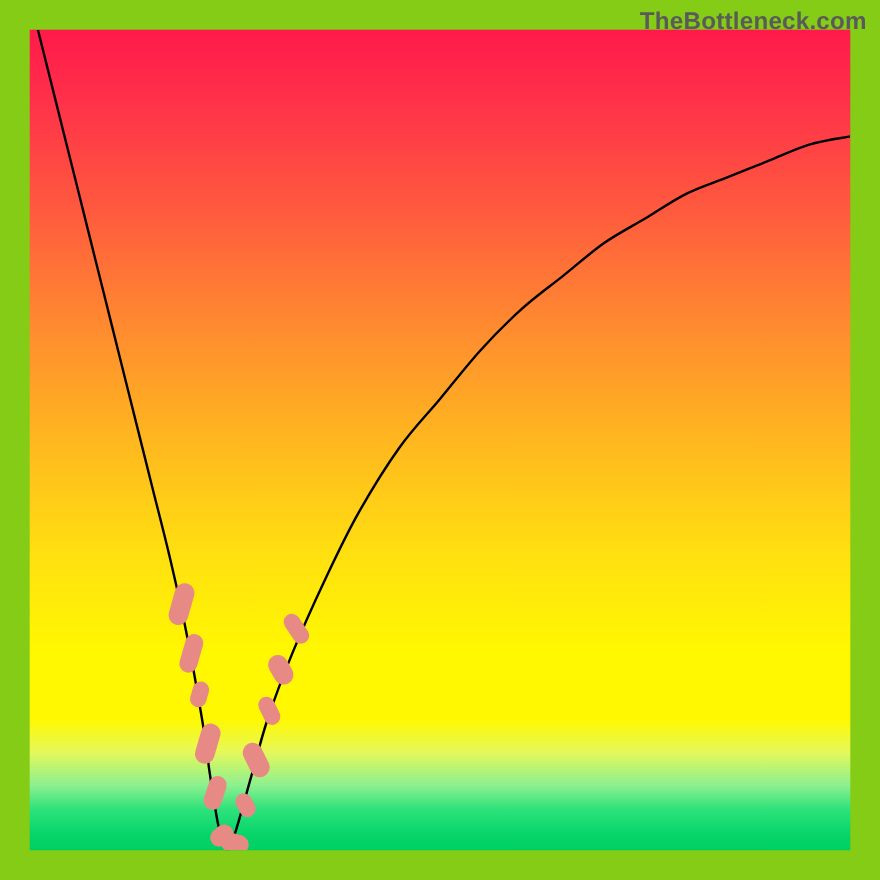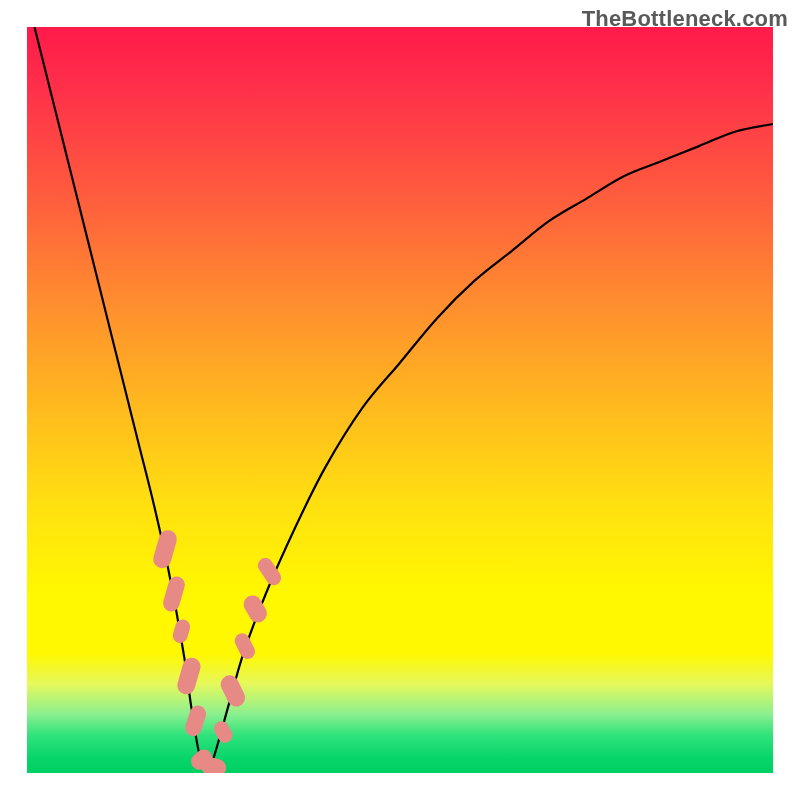--- a/index.html
+++ b/index.html
@@ -7,21 +7,21 @@
     padding: 0;
     width: 800px;
     height: 800px;
     overflow: hidden;
     background: #000;
     font-family: Arial, Helvetica, sans-serif;
   }
   .outer {
     width: 800px;
     height: 800px;
-    background: #ffffff;
+    background: #84cc16;
     position: relative;
     text-align: center;
   }
   .plot-frame {
     position: absolute;
     left: 27px;
     top: 27px;
     width: 746px;
     height: 746px;
     background: linear-gradient(to bottom,

